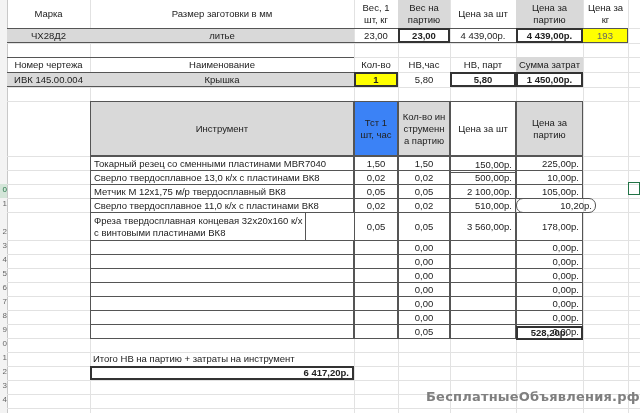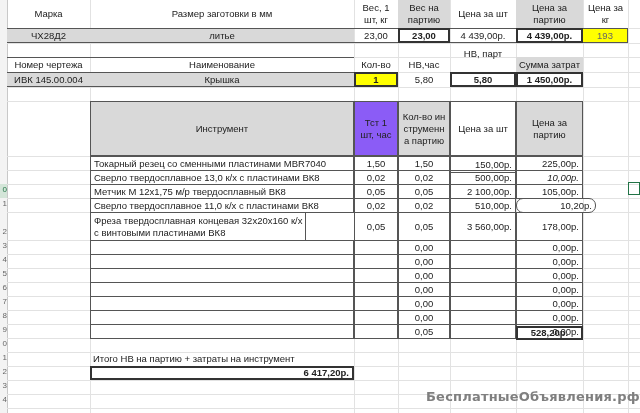--- a/index.html
+++ b/index.html
@@ -105,50 +105,50 @@
 <div class="cell bt bb" style="left:354px;top:28px;width:44px;height:15px">23,00</div>
 <div class="cell b2 bold" style="left:398px;top:28px;width:52px;height:15px">23,00</div>
 <div class="cell bt bb" style="left:450px;top:28px;width:66px;height:15px">4 439,00р.</div>
 <div class="cell b2 bold" style="left:516px;top:28px;width:67px;height:15px">4 439,00р.</div>
 <div class="cell yellow bt bb br" style="left:583px;top:28px;width:45px;height:15px;color:#666">193</div>
 
 <div class="cell bt" style="left:7px;top:57px;width:83px;height:15px">Номер чертежа</div>
 <div class="cell bt" style="left:90px;top:57px;width:264px;height:15px">Наименование</div>
 <div class="cell" style="left:354px;top:57px;width:44px;height:15px">Кол-во</div>
 <div class="cell" style="left:398px;top:57px;width:52px;height:15px">НВ,час</div>
-<div class="cell" style="left:450px;top:46px;width:66px;height:15px">НВ, парт</div>
+<div class="cell" style="left:450px;top:57px;width:66px;height:15px">НВ, парт</div>
 <div class="cell gray" style="left:516px;top:57px;width:67px;height:15px">Сумма затрат</div>
 
 <div class="cell gray bt bb" style="left:7px;top:72px;width:83px;height:15px">ИВК 145.00.004</div>
 <div class="cell gray bt bb" style="left:90px;top:72px;width:264px;height:15px">Крышка</div>
 <div class="cell yellow b2 bold" style="left:354px;top:72px;width:44px;height:15px">1</div>
 <div class="cell" style="left:398px;top:72px;width:52px;height:15px">5,80</div>
 <div class="cell b2 bold" style="left:450px;top:72px;width:66px;height:15px">5,80</div>
 <div class="cell b2 bold" style="left:516px;top:72px;width:67px;height:15px">1 450,00р.</div>
 
 <div class="cell gray b1" style="left:90px;top:101px;width:264px;height:55px">Инструмент</div>
-<div class="cell wrap b1" style="left:354px;top:101px;width:44px;height:55px;background:#8b5cf6">Тст 1 шт, час</div>
+<div class="cell wrap b1" style="left:354px;top:101px;width:44px;height:55px;background:#3b82f6">Тст 1 шт, час</div>
 <div class="cell wrap gray b1" style="left:398px;top:101px;width:52px;height:55px;word-break:break-all">Кол-во инструменна партию</div>
 <div class="cell b1" style="left:450px;top:101px;width:66px;height:55px;background:#fff">Цена за шт</div>
 <div class="cell wrap gray b1" style="left:516px;top:101px;width:67px;height:55px">Цена за партию</div>
 
 <div id="tool-rows">
     <div>
       <div class="cell b1 left" style="left: 90px; top: 156px; width: 264px; height: 15px;">Токарный резец со сменными пластинами MBR7040</div>
       <div class="cell b1 " style="left: 354px; top: 156px; width: 44px; height: 15px;">1,50</div>
       <div class="cell b1 " style="left: 398px; top: 156px; width: 52px; height: 15px;">1,50</div>
       <div class="cell b1 right" style="left: 450px; top: 156px; width: 66px; height: 17px;">150,00р.</div>
       <div class="cell b1 right" style="left: 516px; top: 156px; width: 67px; height: 15px;">225,00р.</div>
     </div>
     <div>
       <div class="cell b1 left" style="left: 90px; top: 170px; width: 264px; height: 15px;">Сверло твердосплавное 13,0 к/х с пластинами ВК8</div>
       <div class="cell b1 " style="left: 354px; top: 170px; width: 44px; height: 15px;">0,02</div>
       <div class="cell b1 " style="left: 398px; top: 170px; width: 52px; height: 15px;">0,02</div>
       <div class="cell b1 right" style="left: 450px; top: 170px; width: 66px; height: 15px;">500,00р.</div>
-      <div class="cell b1 right" style="left: 516px; top: 170px; width: 67px; height: 15px; font-style: italic;">10,00р.</div>
+      <div class="cell b1 right" style="left: 516px; top: 170px; width: 67px; height: 15px;">10,00р.</div>
     </div>
     <div>
       <div class="cell b1 left" style="left: 90px; top: 184px; width: 264px; height: 15px;">Метчик М 12х1,75 м/р твердосплавный ВК8</div>
       <div class="cell b1 " style="left: 354px; top: 184px; width: 44px; height: 15px;">0,05</div>
       <div class="cell b1 " style="left: 398px; top: 184px; width: 52px; height: 15px;">0,05</div>
       <div class="cell b1 right" style="left: 450px; top: 184px; width: 66px; height: 15px;">2 100,00р.</div>
       <div class="cell b1 right" style="left: 516px; top: 184px; width: 67px; height: 15px;">105,00р.</div>
     </div>
     <div>
       <div class="cell b1 left" style="left: 90px; top: 198px; width: 264px; height: 15px;">Сверло твердосплавное 11,0 к/х с пластинами ВК8</div>

